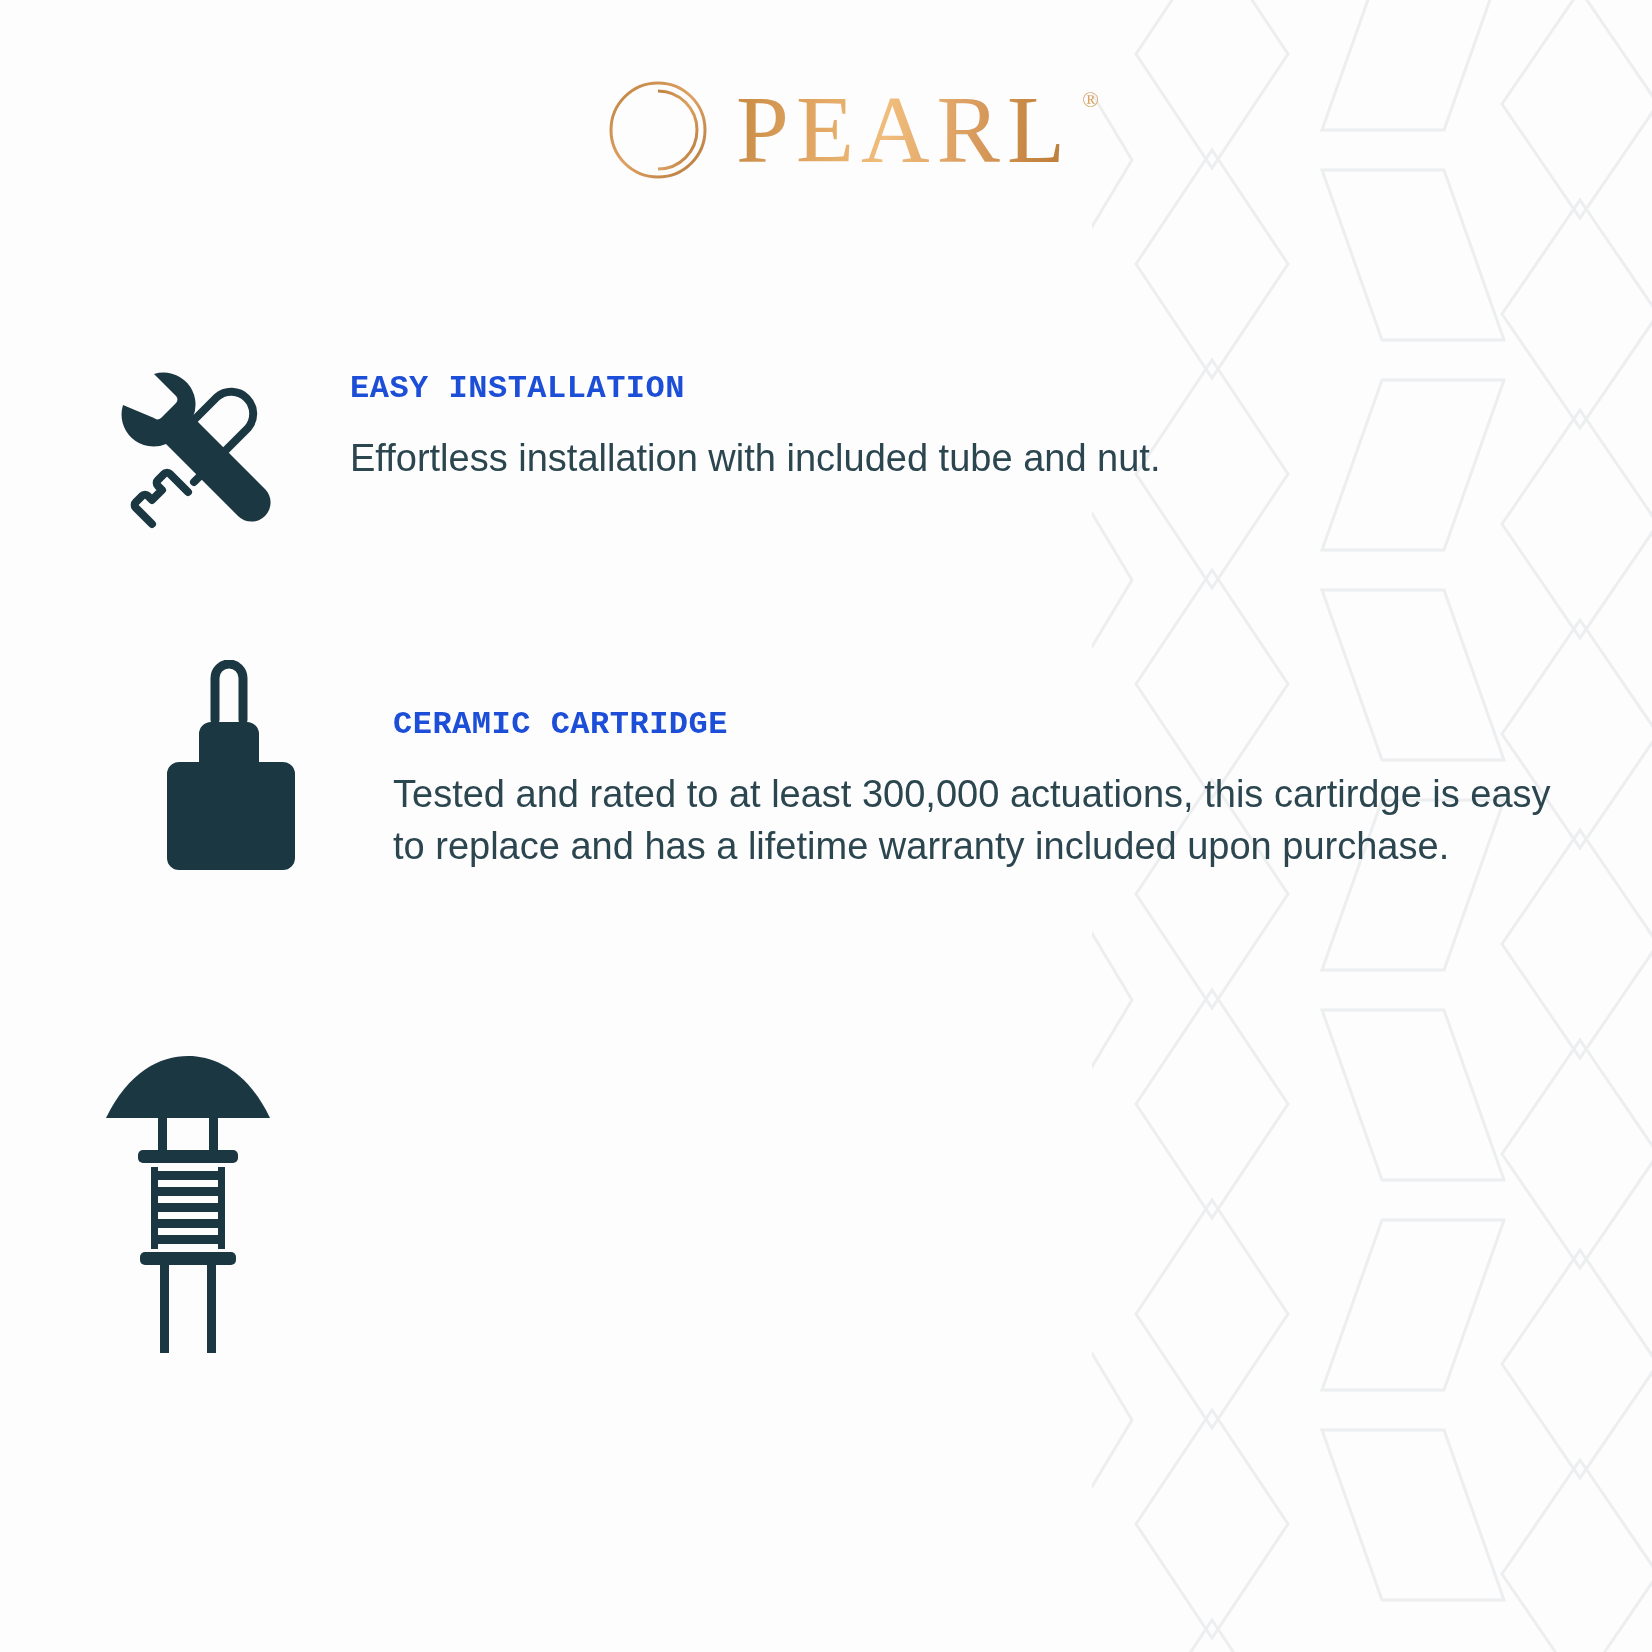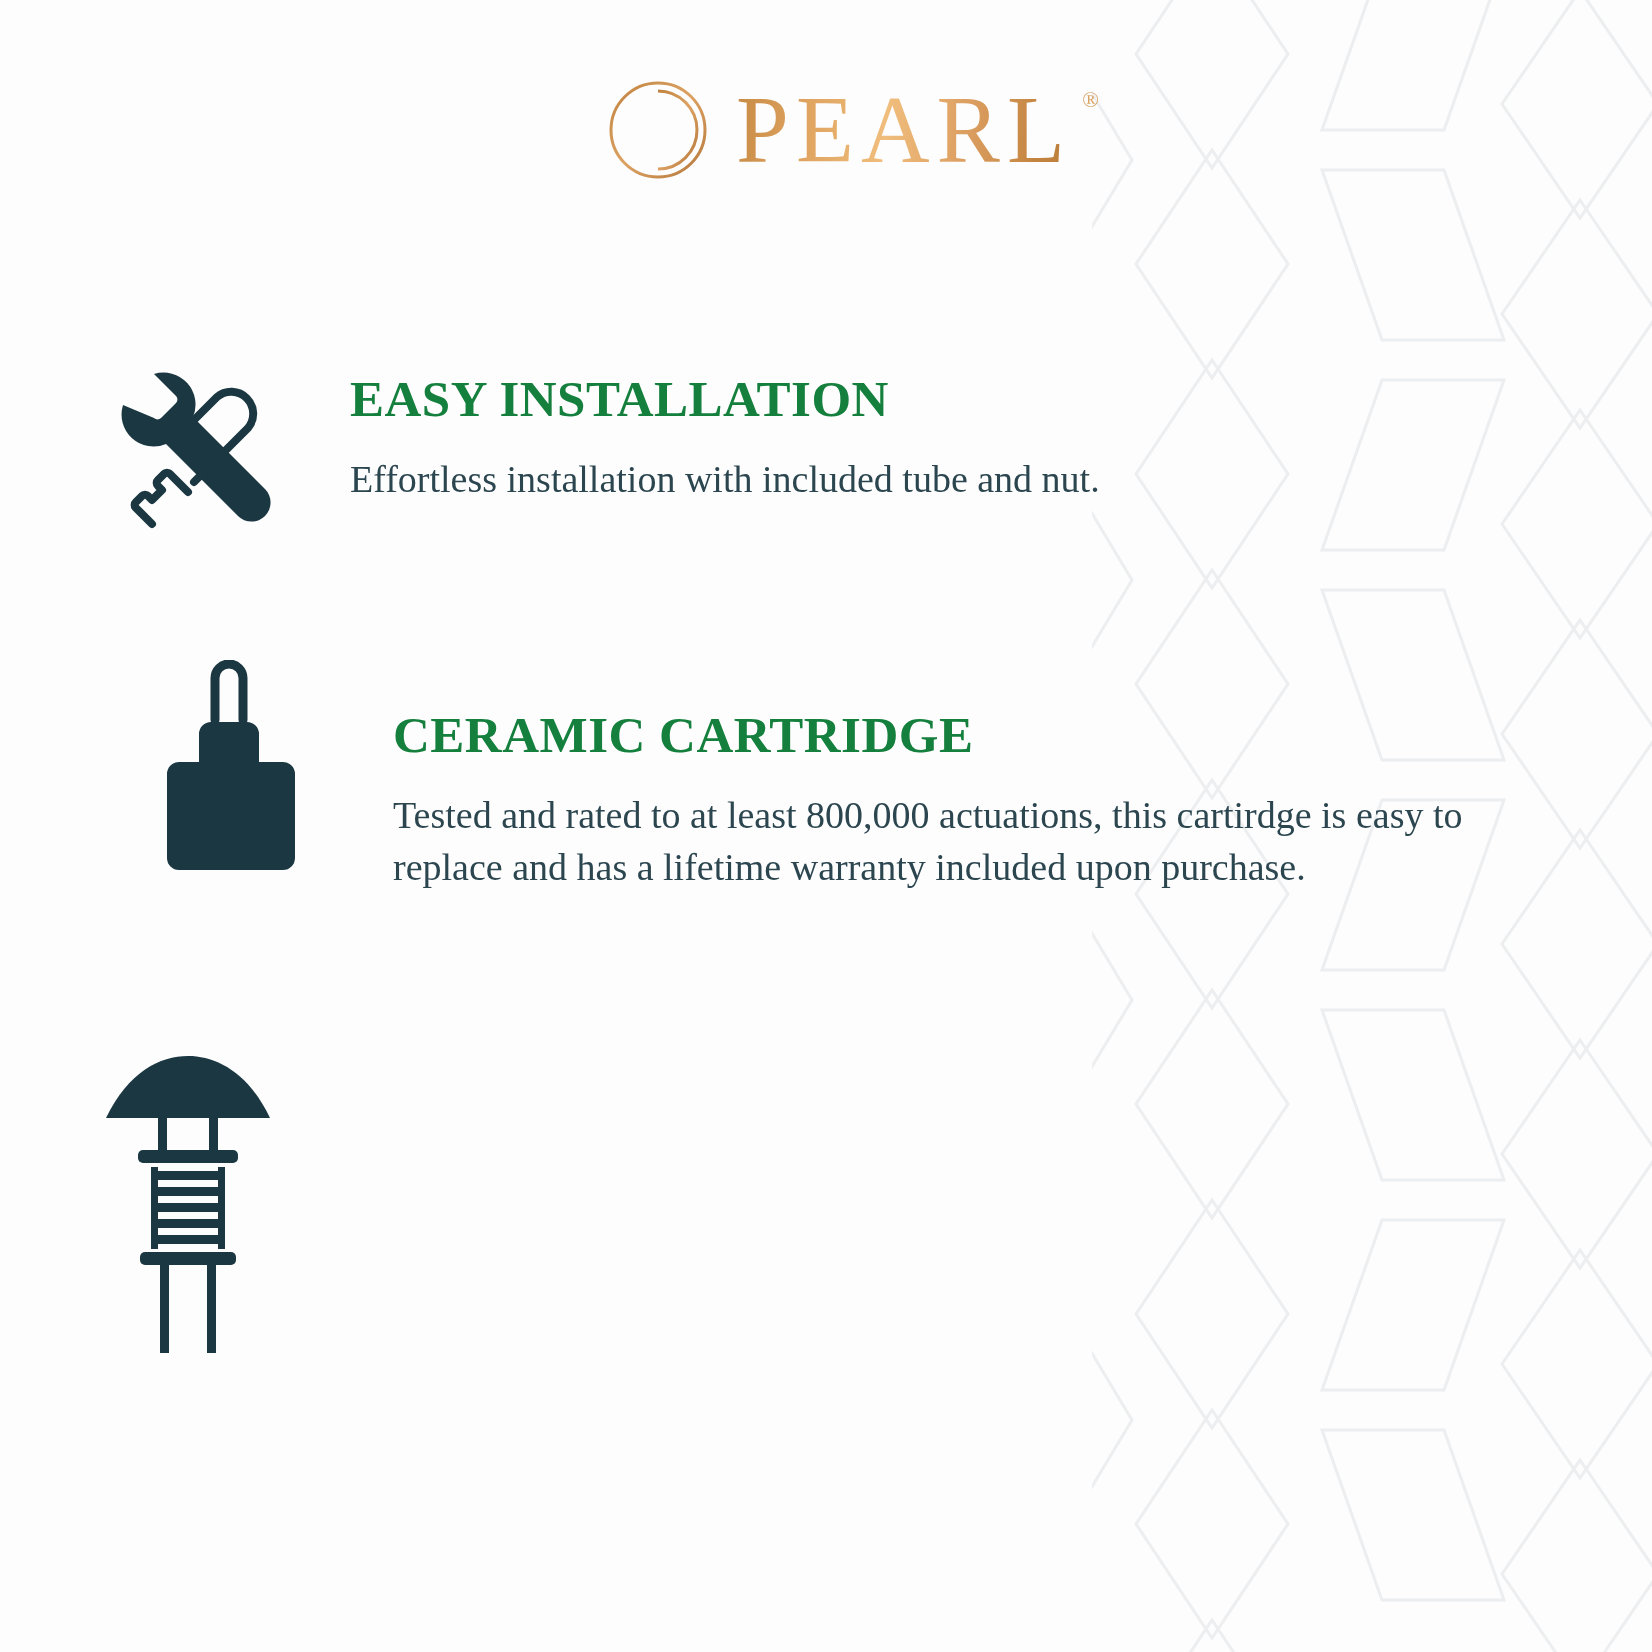--- a/index.html
+++ b/index.html
@@ -101,30 +101,30 @@
     justify-content:center;
   }
   .feature-icon svg { display:block; }
 
   .feature-body {
     flex:1 1 auto;
     padding-left:62px;
     padding-top:12px;
   }
   .feature-title {
-    font-family:Liberation Serif, serif;
+    font-family:Liberation Mono, monospace;
     font-weight:bold;
-    font-size:51px;
+    font-size:32px;
     letter-spacing:0.5px;
-    color:#15803d;
+    color:#1d4ed8;
     margin-bottom:26px;
     white-space:nowrap;
   }
   .feature-desc {
-    font-family:Liberation Serif, serif;
+    font-family:Liberation Sans, sans-serif;
     font-weight:400;
     font-size:38px;
     line-height:1.36;
     color:#2c4650;
     max-width:1160px;
   }
 
   .f1 .feature-icon { padding-top:6px; }
   .f2 .feature-icon { padding-top:8px; }
   .f3 .feature-icon { padding-top:0px; }
@@ -265,21 +265,21 @@
                    v-84
                    a12 12 0 0 1 12 -12
                    h20
                    v-28
                    a12 12 0 0 1 12 -12
                    Z" fill="#1b3742"></path>
         </svg>
       </div>
       <div class="feature-body">
         <div class="feature-title">CERAMIC CARTRIDGE</div>
-        <div class="feature-desc">Tested and rated to at least 800,000 actuations, this cartirdge is easy to replace and has a lifetime warranty included upon purchase.</div>
+        <div class="feature-desc">Tested and rated to at least 300,000 actuations, this cartirdge is easy to replace and has a lifetime warranty included upon purchase.</div>
       </div>
     </div>
 
     <div class="feature f3">
       <div class="feature-icon">
         <svg width="180" height="300" viewBox="0 0 180 300" xmlns="http://www.w3.org/2000/svg" aria-hidden="true">
           <g fill="#1b3742">
 
             <path d="M8 64 C30 18 62 2 90 2 C118 2 150 18 172 64 Z"></path>
 

